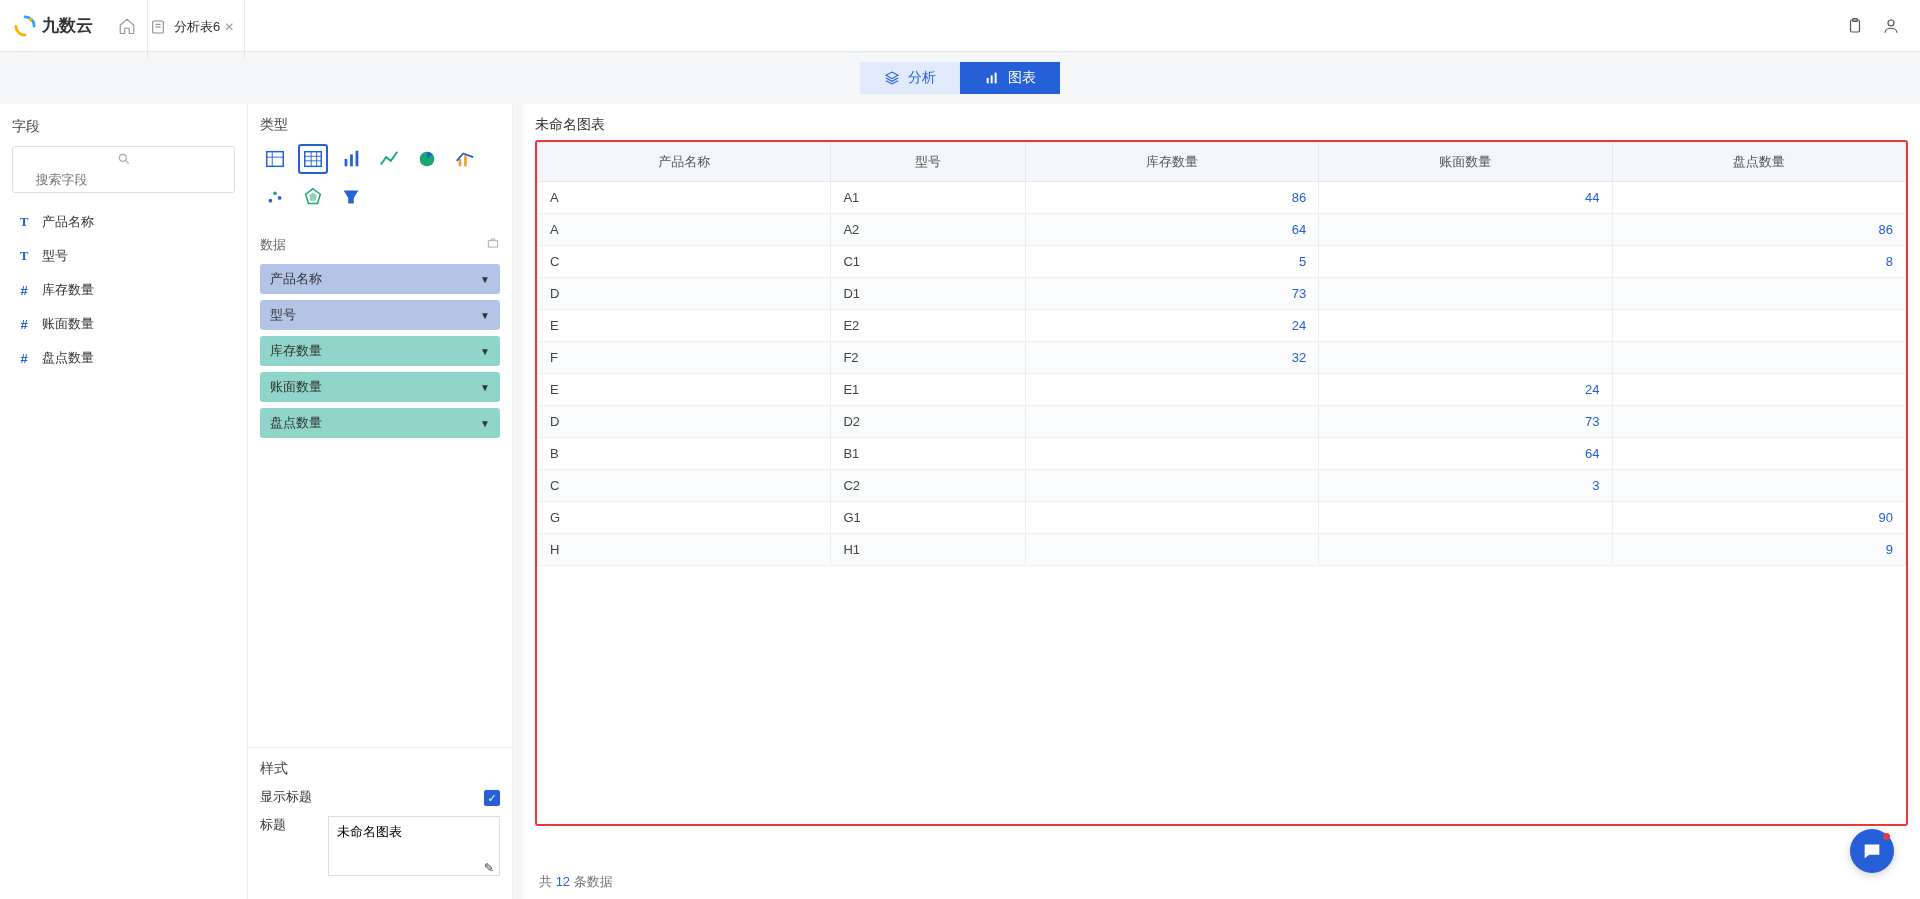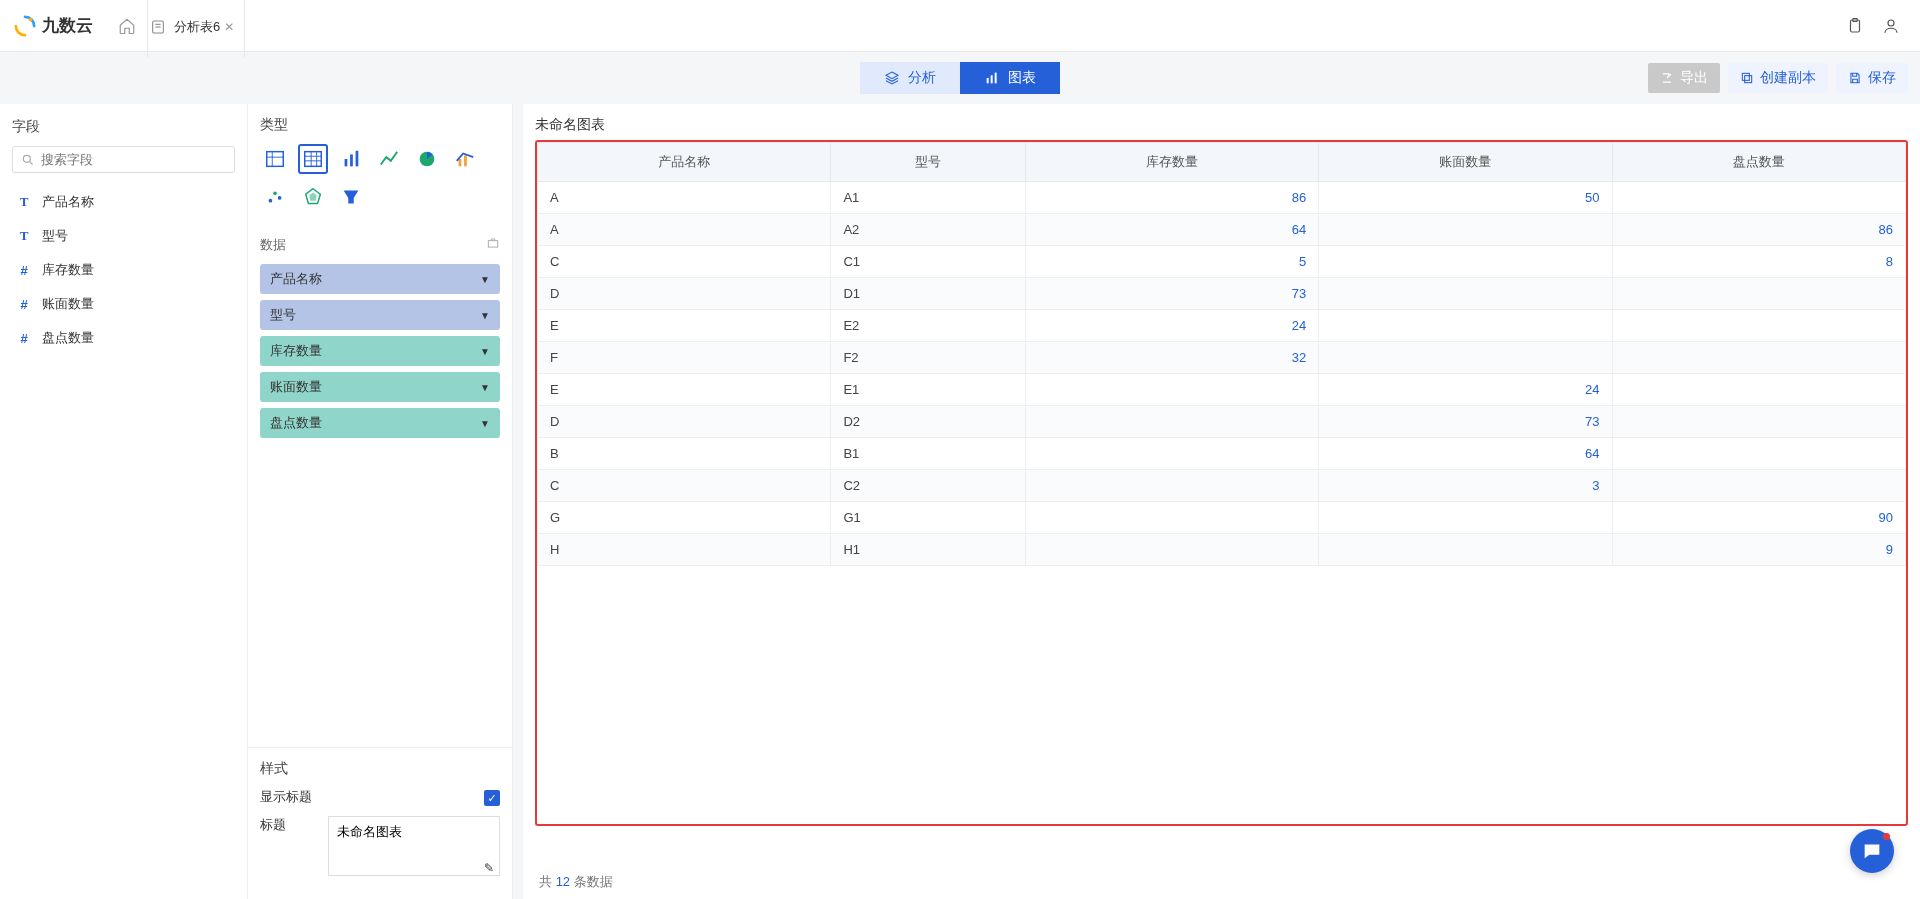--- a/index.html
+++ b/index.html
@@ -17,21 +17,21 @@
 .mode-btn.active { background: #2560d8; color: #fff; }
 .toolbar-right { position: absolute; right: 12px; display: flex; gap: 8px; }
 .tbtn { display: flex; align-items: center; gap: 6px; padding: 6px 12px; font-size: 14px; cursor: pointer; border-radius: 2px; }
 .tbtn.disabled { background: #c9c9c9; color: #fff; }
 .tbtn.light { background: #eef3ff; color: #2560d8; }
 .body { display: flex; height: calc(100vh - 102px); }
 .panel-left { width: 248px; background: #fff; padding: 14px 12px; border-right: 1px solid #eee; }
 .panel-mid { width: 265px; background: #fff; border-right: 1px solid #eee; display: flex; flex-direction: column; }
 .panel-main { flex: 1; background: #fff; margin: 0 0 0 10px; display: flex; flex-direction: column; padding: 12px 12px 8px 12px; }
 .sec-title { font-size: 14px; margin-bottom: 10px; color: #444; }
-.search-box { display: flex; align-items: center; border: 1px solid #ddd; border-radius: 3px; padding: 5px 8px; gap: 6px; margin-bottom: 12px; }
+.search-box { display: flex; align-items: center; border: 1px solid #ddd; border-radius: 3px; padding: 5px 8px; gap: 6px; margin-bottom: 12px; flex-direction: column; }
 .search-box input { border: none; outline: none; flex: 1; font-size: 13px; }
 .field-item { display: flex; align-items: center; gap: 10px; padding: 8px 4px; cursor: grab; }
 .f-icon { width: 16px; text-align: center; font-weight: 600; font-size: 13px; }
 .f-icon.t { color: #2560d8; font-family: serif; }
 .f-icon.n { color: #2560d8; }
 .mid-sec { padding: 12px; }
 .type-grid { display: flex; flex-wrap: wrap; gap: 8px; }
 .type-item { width: 30px; height: 30px; display: flex; align-items: center; justify-content: center; border-radius: 3px; cursor: pointer; }
 .type-item.sel { border: 2px solid #2560d8; }
 .data-sec { flex: 1; padding: 12px; }
@@ -106,41 +106,20 @@
     </div>
     <div class="mode-btn active">
       <svg width="16" height="16" viewBox="0 0 24 24">
           <rect x="4" y="12" width="3" height="8" fill="currentColor"></rect>
           <rect x="10" y="8" width="3" height="12" fill="currentColor"></rect>
           <rect x="16" y="4" width="3" height="16" fill="currentColor"></rect>
         </svg>
       <span>图表</span>
     </div>
   </div>
-  <div class="toolbar-right">
-    <div class="tbtn disabled">
-      <svg width="14" height="14" viewBox="0 0 24 24">
-          <path d="M5 5h10v4m4-4l-7 7M5 19h14" stroke="currentColor" stroke-width="2" fill="none"></path>
-        </svg>
-      <span>导出</span>
-    </div>
-    <div class="tbtn light">
-      <svg width="14" height="14" viewBox="0 0 24 24">
-          <rect x="8" y="8" width="12" height="12" fill="none" stroke="currentColor" stroke-width="1.8"></rect>
-          <rect x="4" y="4" width="12" height="12" fill="none" stroke="currentColor" stroke-width="1.8"></rect>
-        </svg>
-      <span>创建副本</span>
-    </div>
-    <div class="tbtn light">
-      <svg width="14" height="14" viewBox="0 0 24 24">
-          <path d="M5 4h11l3 3v13H5z M8 4v5h7V4 M8 20v-6h8v6" fill="none" stroke="currentColor" stroke-width="1.8"></path>
-        </svg>
-      <span>保存</span>
-    </div>
-  </div>
 </div>
 
 <div class="body">
   <div class="panel-left">
     <div class="sec-title">字段</div>
     <div class="search-box">
       <svg width="14" height="14" viewBox="0 0 24 24">
           <circle cx="10" cy="10" r="6" fill="none" stroke="#aaa" stroke-width="2"></circle>
           <line x1="15" y1="15" x2="20" y2="20" stroke="#aaa" stroke-width="2"></line>
         </svg>
@@ -293,21 +272,21 @@
               <th>库存数量</th>
               <th>账面数量</th>
               <th>盘点数量</th>
             </tr>
           </thead>
         <tbody id="tbody">
             <tr>
               <td>A</td>
               <td>A1</td>
               <td class="num">86</td>
-              <td class="num">50</td>
+              <td class="num">44</td>
               <td></td>
             </tr>
             <tr>
               <td>A</td>
               <td>A2</td>
               <td class="num">64</td>
               <td></td>
               <td class="num">86</td>
             </tr>
             <tr>

